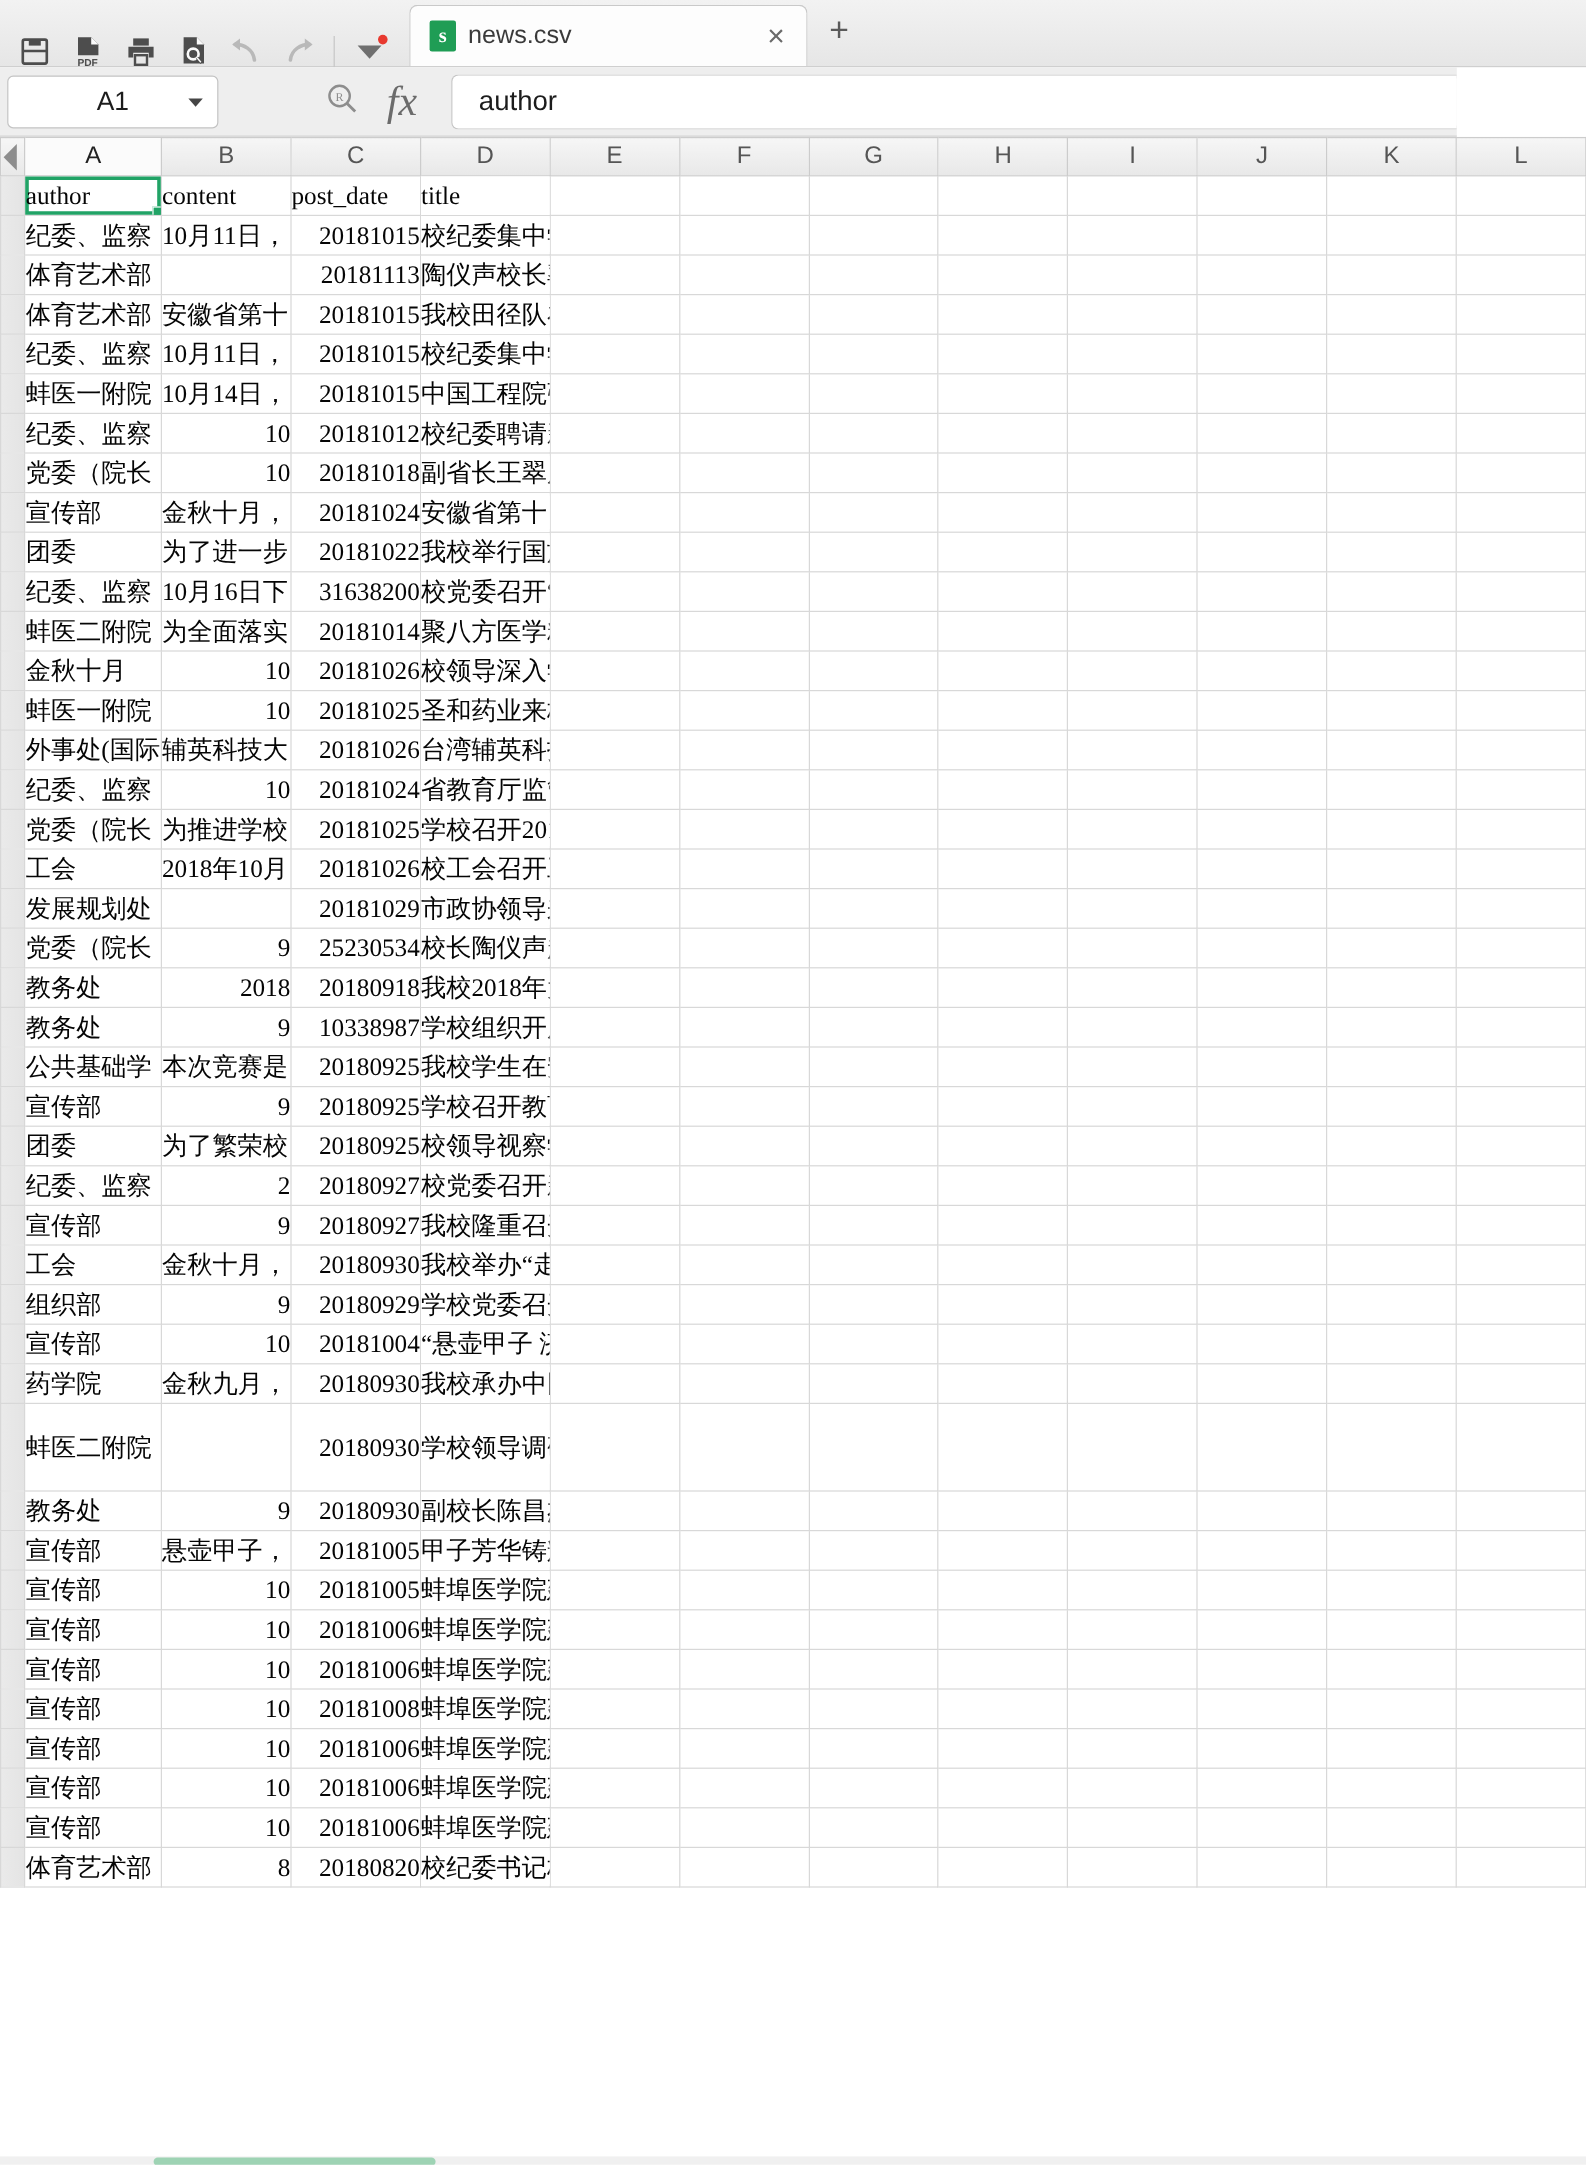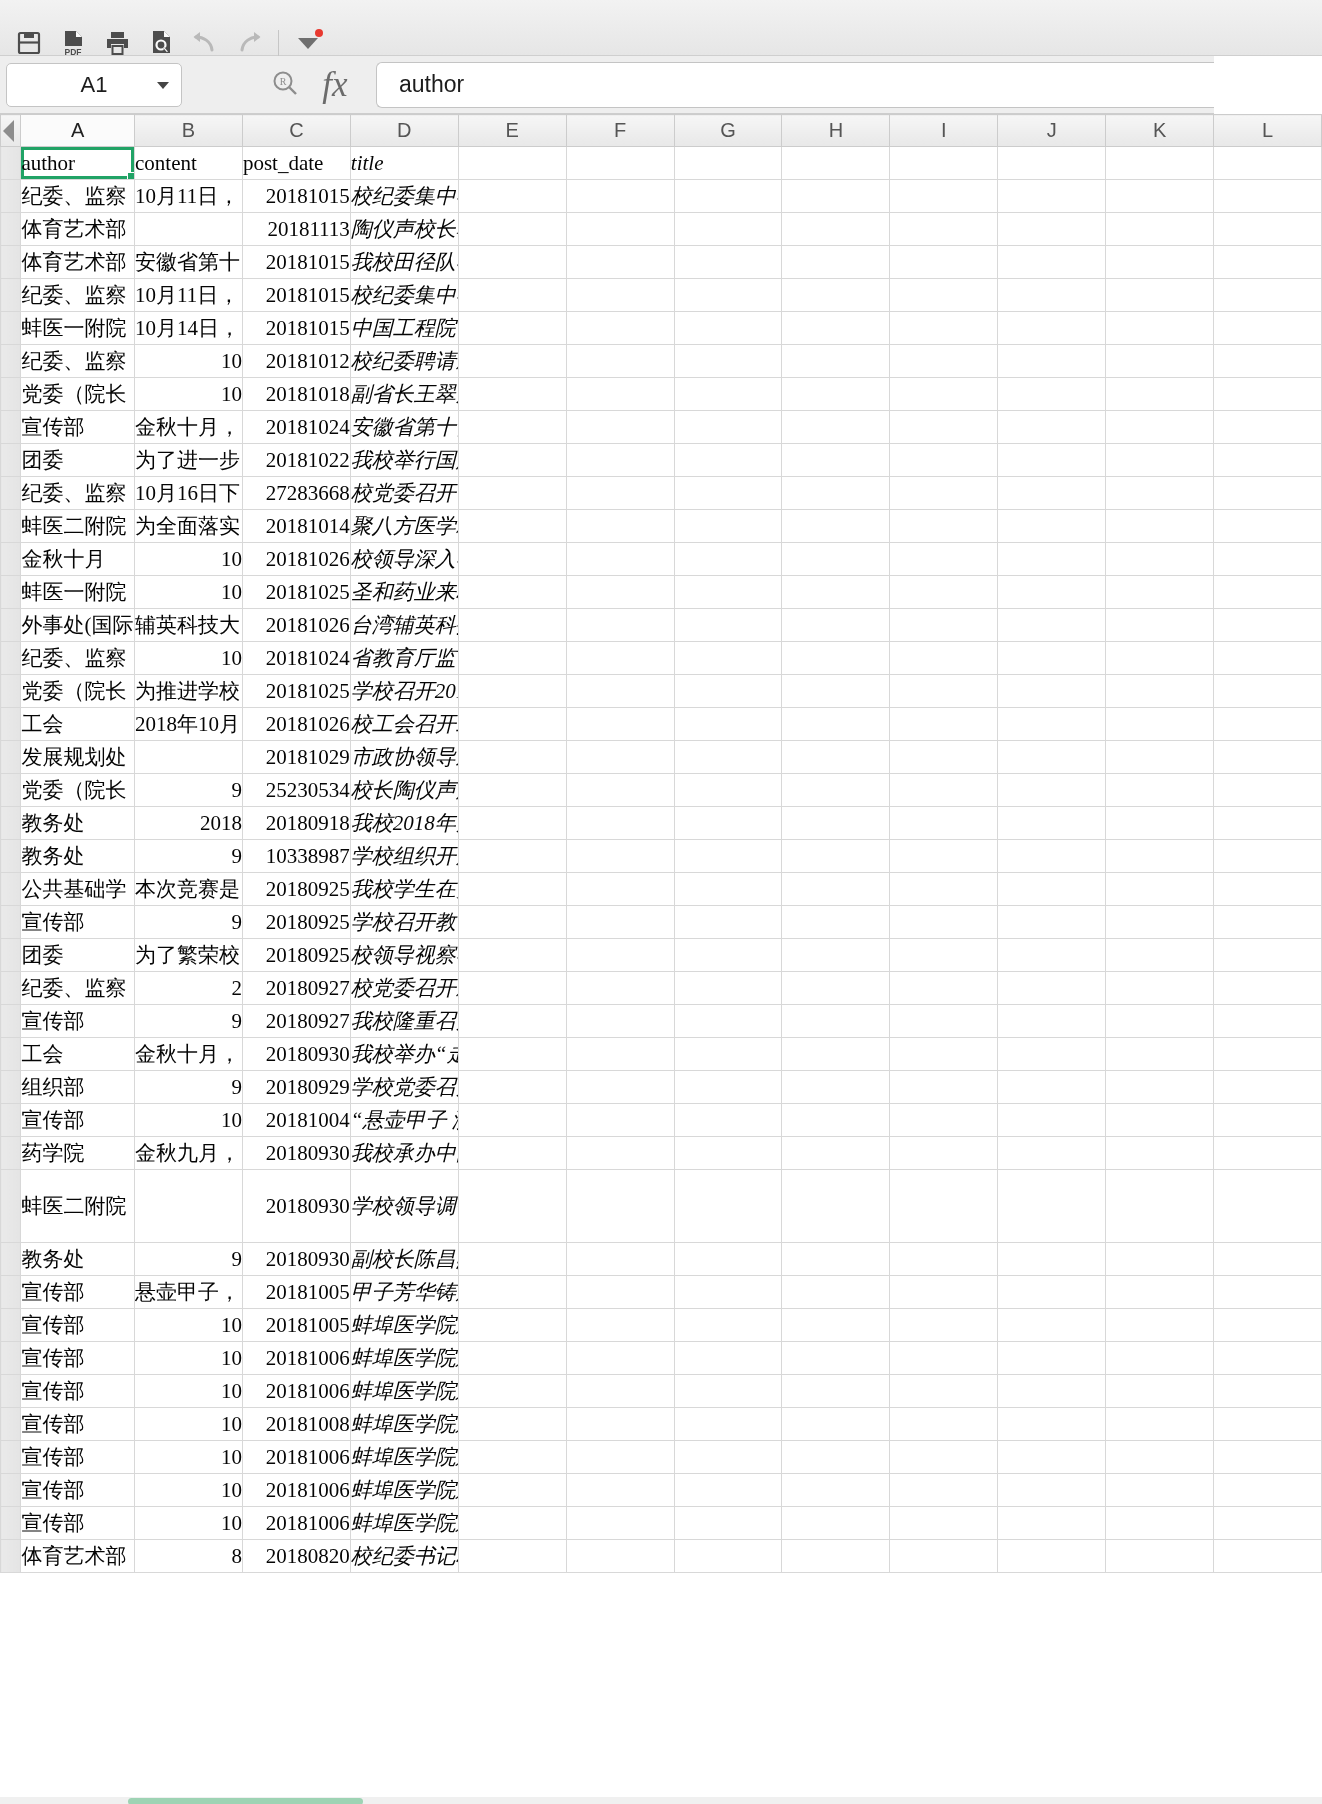--- a/index.html
+++ b/index.html
@@ -142,21 +142,21 @@
   col.wG{width:95px;}
   col.wH{width:95px;}
   col.wI{width:95px;}
   col.wJ{width:95px;}
   col.wK{width:95px;}
   col.wL{width:95px;}
   col.wRH{width:18px;}
 
   
   td.spill{overflow:visible;position:relative;z-index:3;background:#fff;}
-  td.spill span{position:relative;display:inline-block;white-space:nowrap;background:#fff;padding-right:2px;font-style:italic;}
+  td.spill span{position:relative;display:inline-block;white-space:nowrap;background:#fff;padding-right:2px;}
 
   
   #hscroll{
     position:absolute;left:0;bottom:0;width:1322px;height:9px;background:#f0f0f0;
   }
   #hscrollthumb{
     position:absolute;left:128px;bottom:1px;width:235px;height:7px;
     background:#9ed3b4;border-radius:4px;
   }
 </style>
@@ -233,20 +233,28 @@
       <span>
         <svg width="24" height="16" viewBox="0 0 24 16">
           <path d="M2 3 L22 3 L12 14 Z" fill="#6f6f6f"></path>
         </svg>
       </span>
       <span class="reddot"></span>
     </div>
 
   </div>
 
+  <div id="tabstrip">
+    <div class="filetab">
+      <span class="xlsicon"></span>
+      <span class="tabname">news.csv</span>
+      <span class="tabclose">×</span>
+    </div>
+    <span class="newtab">+</span>
+  </div>
 </div>
 
 <div id="formulabar">
 
   <div id="namebox">
     <span id="nameboxval">A1</span>
     <span id="nameboxarrow"></span>
   </div>
 
   <div id="fbicons">
@@ -451,21 +459,21 @@
           <td class="c"></td>
           <td class="c"></td>
           <td class="c"></td>
           <td class="c"></td>
           <td class="c"></td>
         </tr>
         <tr>
           <td class="rowhdr"></td>
           <td class="c">纪委、监察</td>
           <td class="c">10月16日下</td>
-          <td class="c num">27283668</td>
+          <td class="c num">31638200</td>
           <td class="c spill"><span>校党委召开“讲严立”专题警示教育总结会</span></td>
           <td class="c"></td>
           <td class="c"></td>
           <td class="c"></td>
           <td class="c"></td>
           <td class="c"></td>
           <td class="c"></td>
           <td class="c"></td>
           <td class="c"></td>
         </tr>

